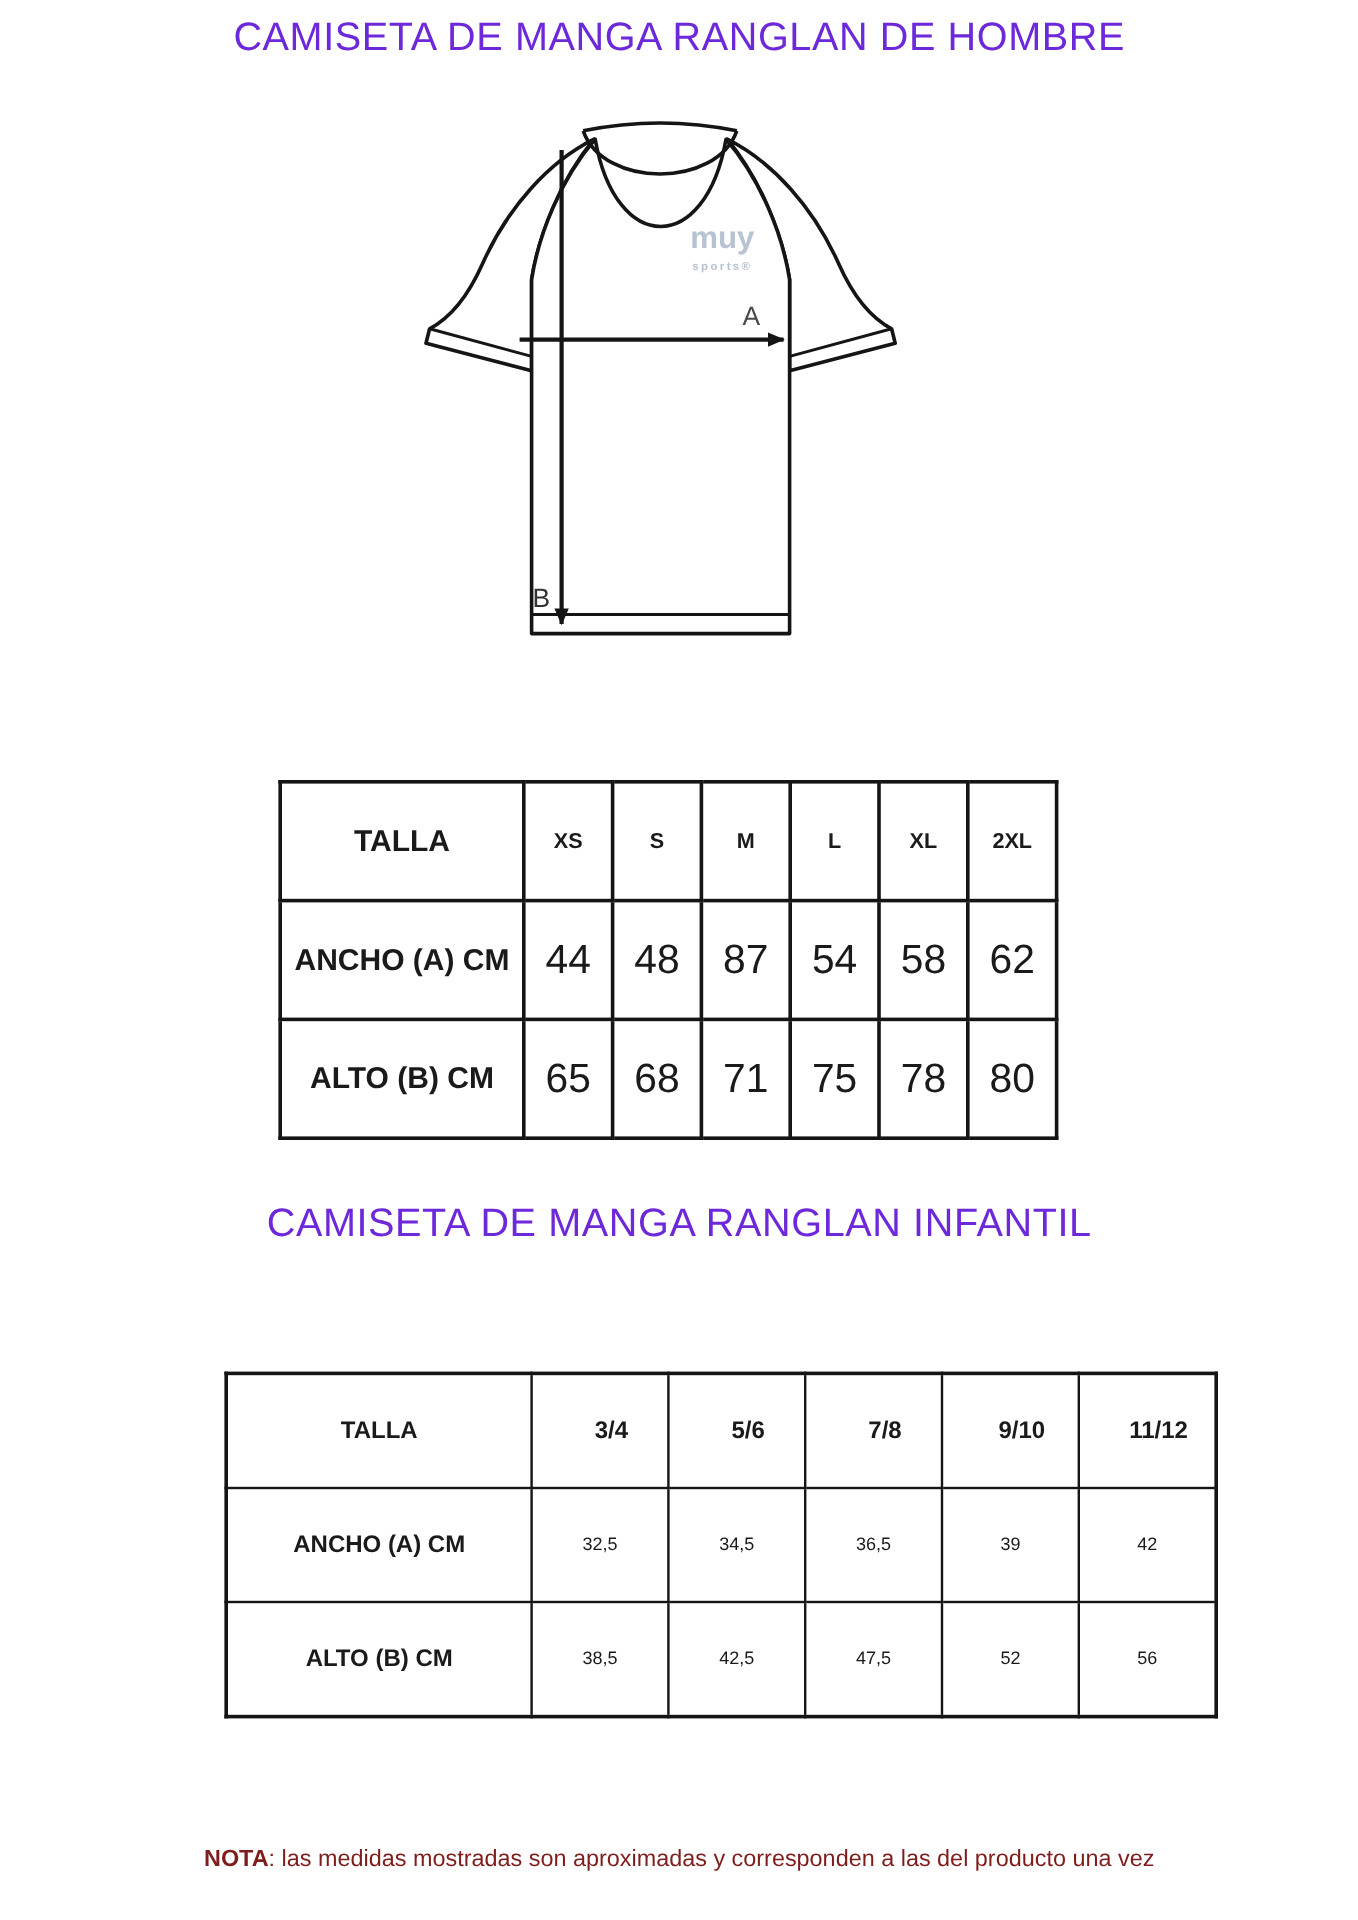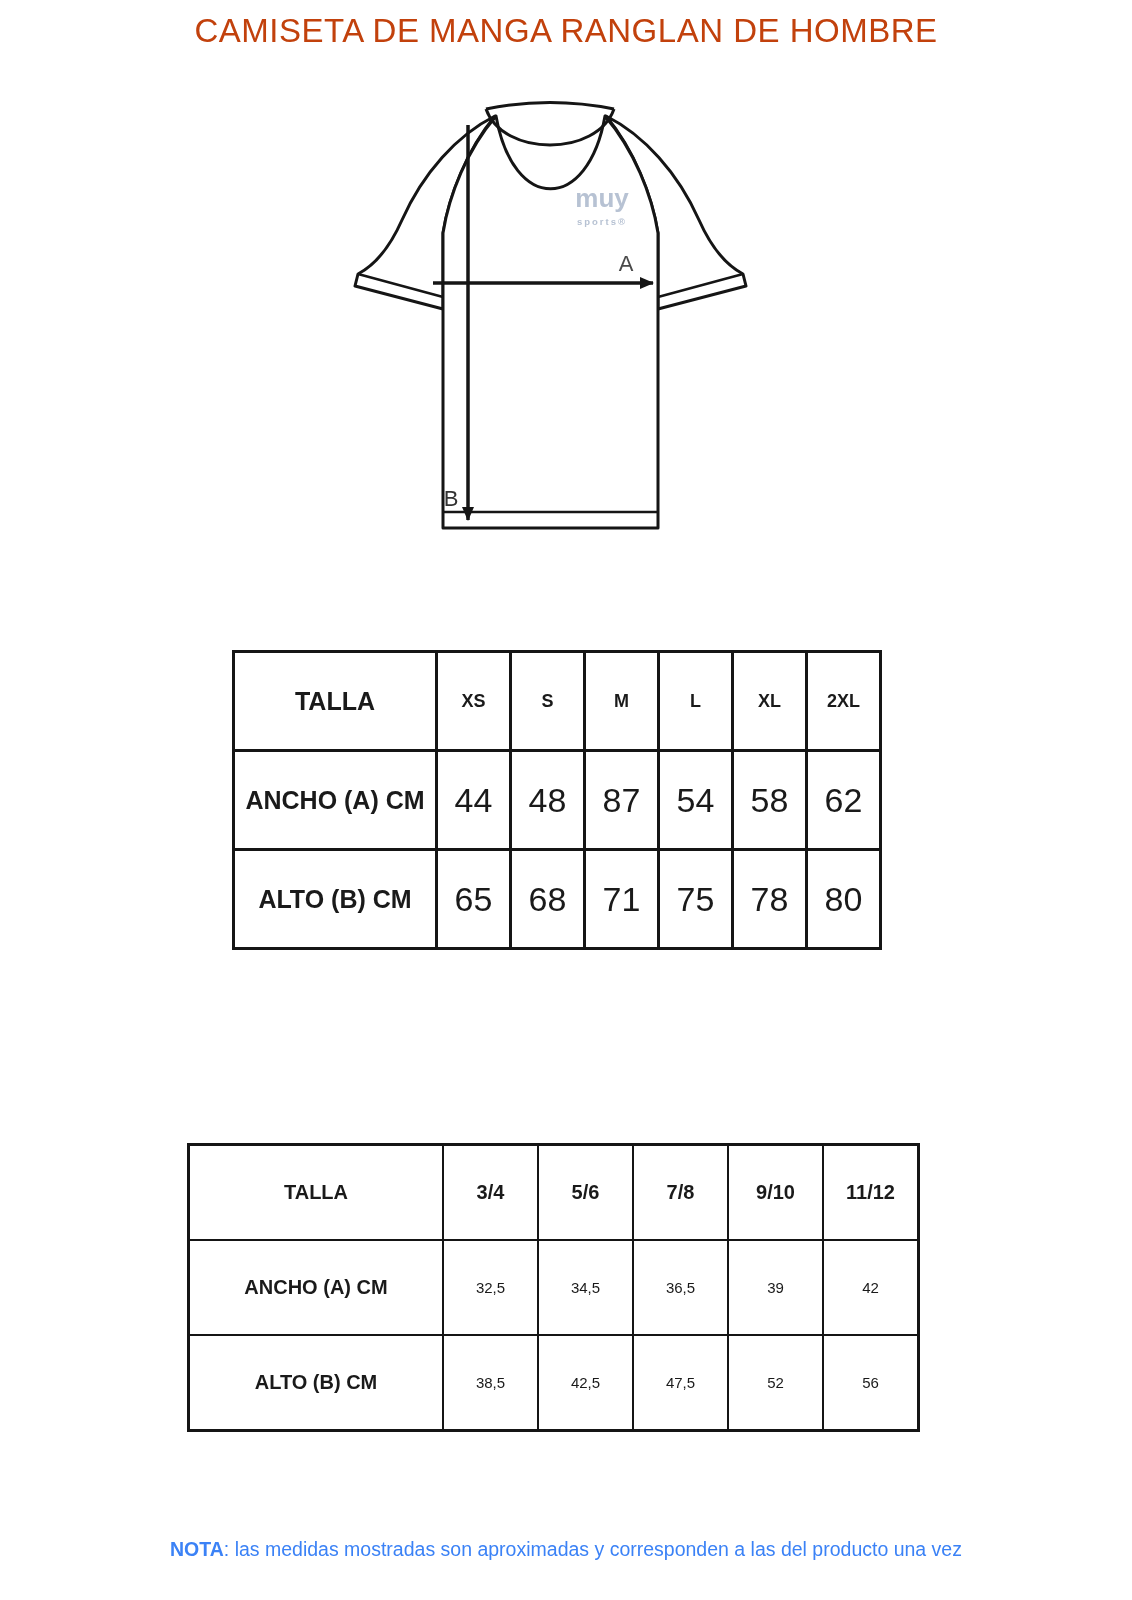--- a/index.html
+++ b/index.html
@@ -12,21 +12,21 @@
     color: #1a1a1a;
     overflow: hidden;
   }
   .title {
     position: absolute;
     left: 0; right: 0;
     text-align: center;
     font-size: 33px;
     font-weight: 400;
     letter-spacing: 0.5px;
-    color: #c2410c;
+    color: #6d28d9;
     margin: 0;
   }
   #title-men  { top: 12px; }
   #title-kids { top: 1000px; }
 
   #diagram {
     position: absolute;
     left: 345px; top: 95px;
     width: 420px; height: 450px;
   }
@@ -40,31 +40,31 @@
   #table-men td.c  { width: 71px; }
   #table-men .lbl { font-weight: 700; font-size: 25px; }
   #table-men .hdr { font-weight: 700; font-size: 18px; }
   #table-men .num { font-weight: 400; font-size: 34px; }
 
   #table-kids { left: 187px; top: 1143px; border: 3px solid #151515; }
   #table-kids td { border: 2px solid #151515; height: 93px; }
   #table-kids td.c0 { width: 252px; }
   #table-kids td.c  { width: 93px; }
   #table-kids .lbl { font-weight: 700; font-size: 20px; }
-  #table-kids .hdr { font-weight: 700; font-size: 20px; }
+  #table-kids .hdr { font-weight: 700; font-size: 20px; padding-left: 19px; }
   #table-kids .num { font-weight: 400; font-size: 15px; }
 
   #note {
     position: absolute;
     left: 0; right: 0;
     top: 1534px;
     text-align: center;
     font-size: 19.5px;
     line-height: 1.62;
-    color: #3b82f6;
+    color: #7f1d1d;
   }
   #note b { font-weight: 700; }
 </style>
 </head>
 <body>
 
 <div id="page">
 
   <h1 id="title-men" class="title">CAMISETA DE MANGA RANGLAN DE HOMBRE</h1>
 
@@ -121,20 +121,21 @@
       <td class="c num">65</td>
       <td class="c num">68</td>
       <td class="c num">71</td>
       <td class="c num">75</td>
       <td class="c num">78</td>
       <td class="c num">80</td>
     </tr>
   </tbody>
     </table>
 
+  <h2 id="title-kids" class="title">CAMISETA DE MANGA RANGLAN INFANTIL</h2>
 
   <table id="table-kids">
     <tbody>
         <tr>
       <td class="c0 lbl">TALLA</td>
       <td class="c hdr">3/4</td>
       <td class="c hdr">5/6</td>
       <td class="c hdr">7/8</td>
       <td class="c hdr">9/10</td>
       <td class="c hdr">11/12</td>

